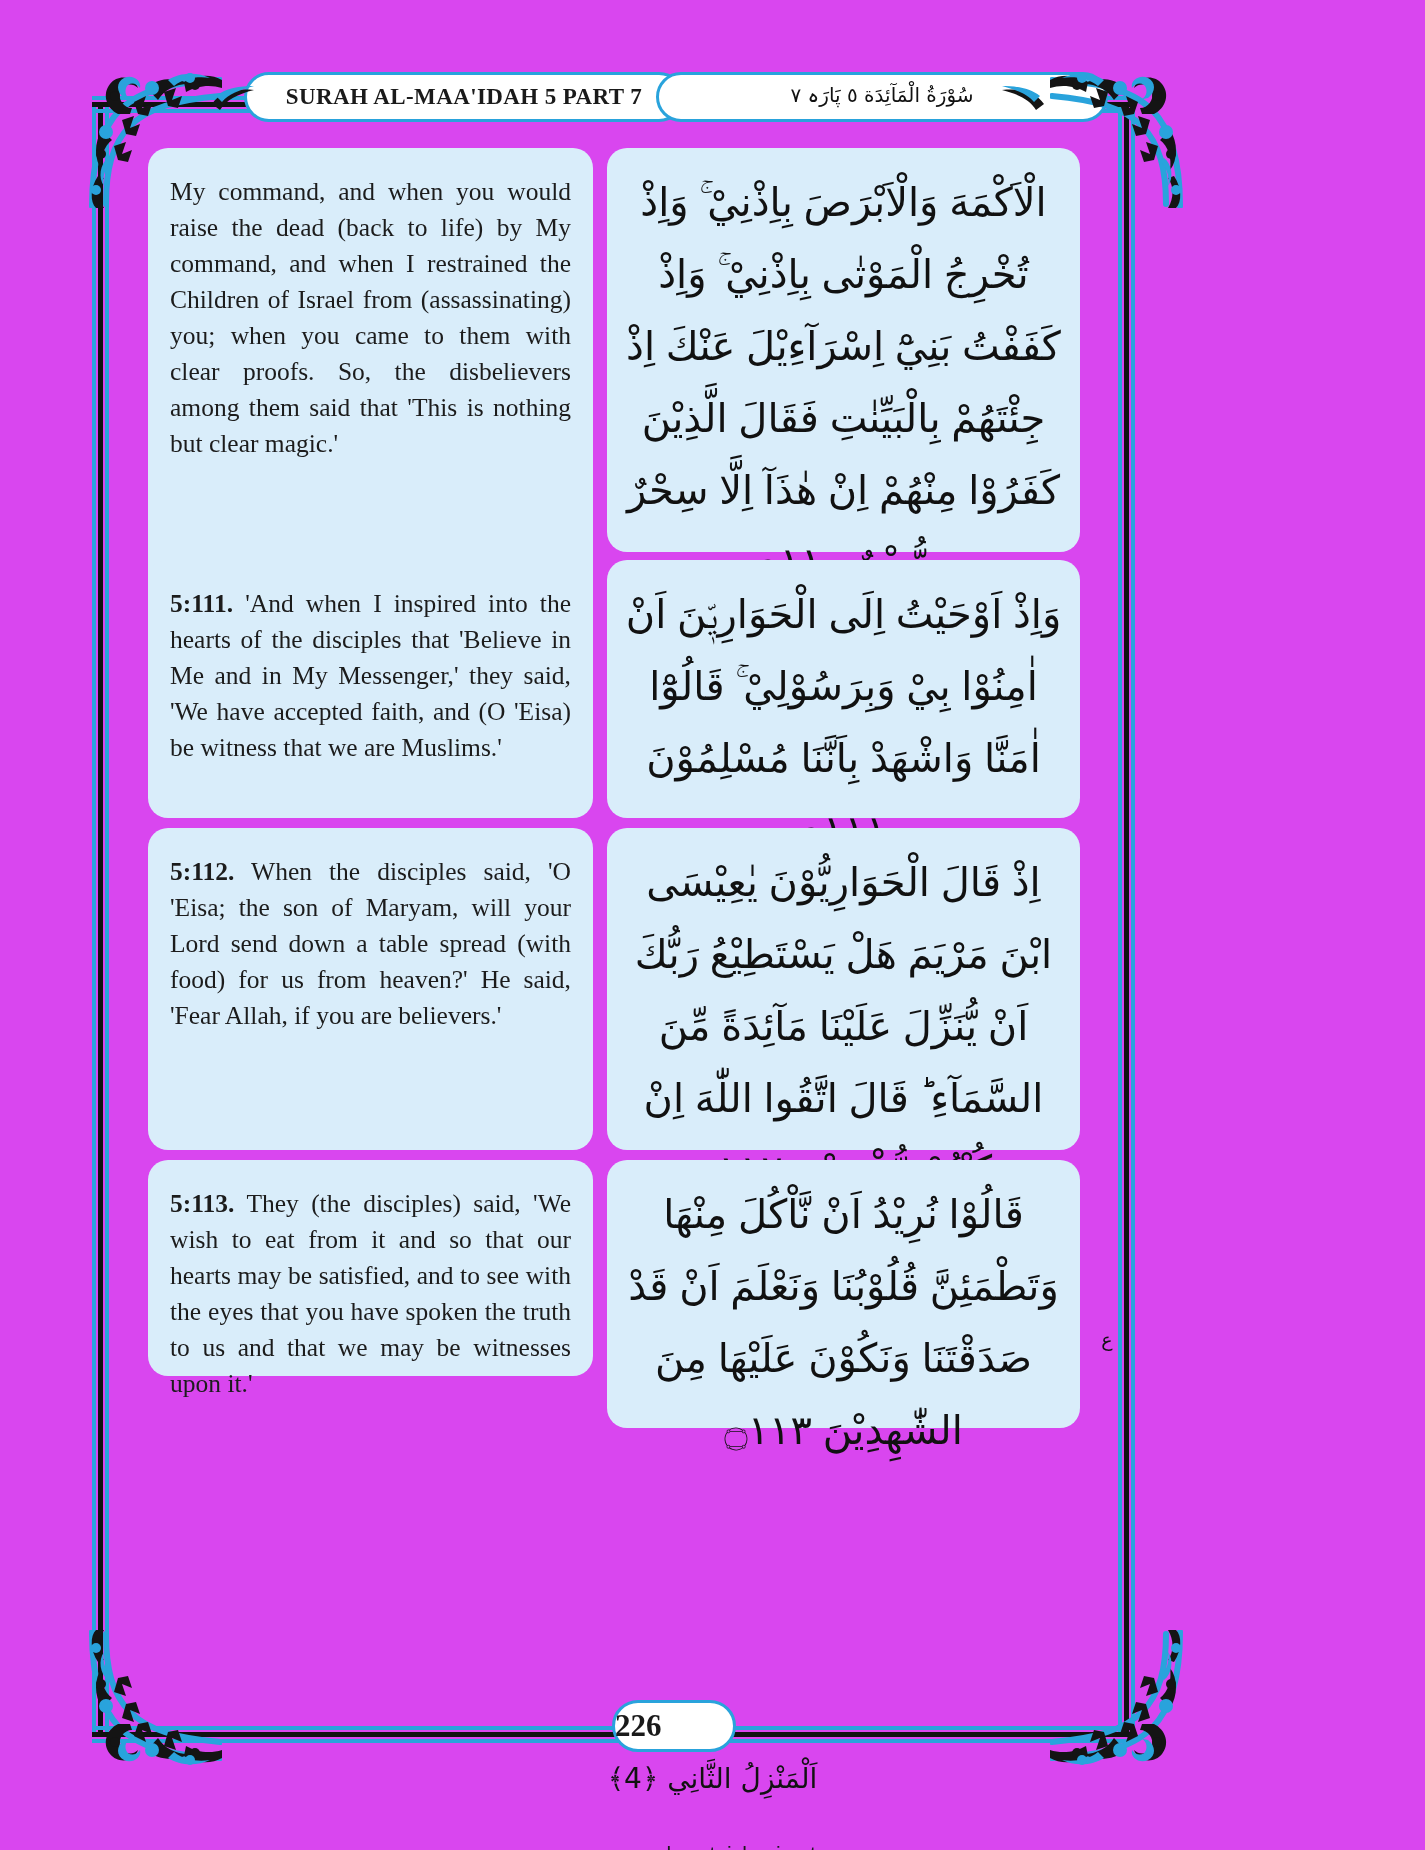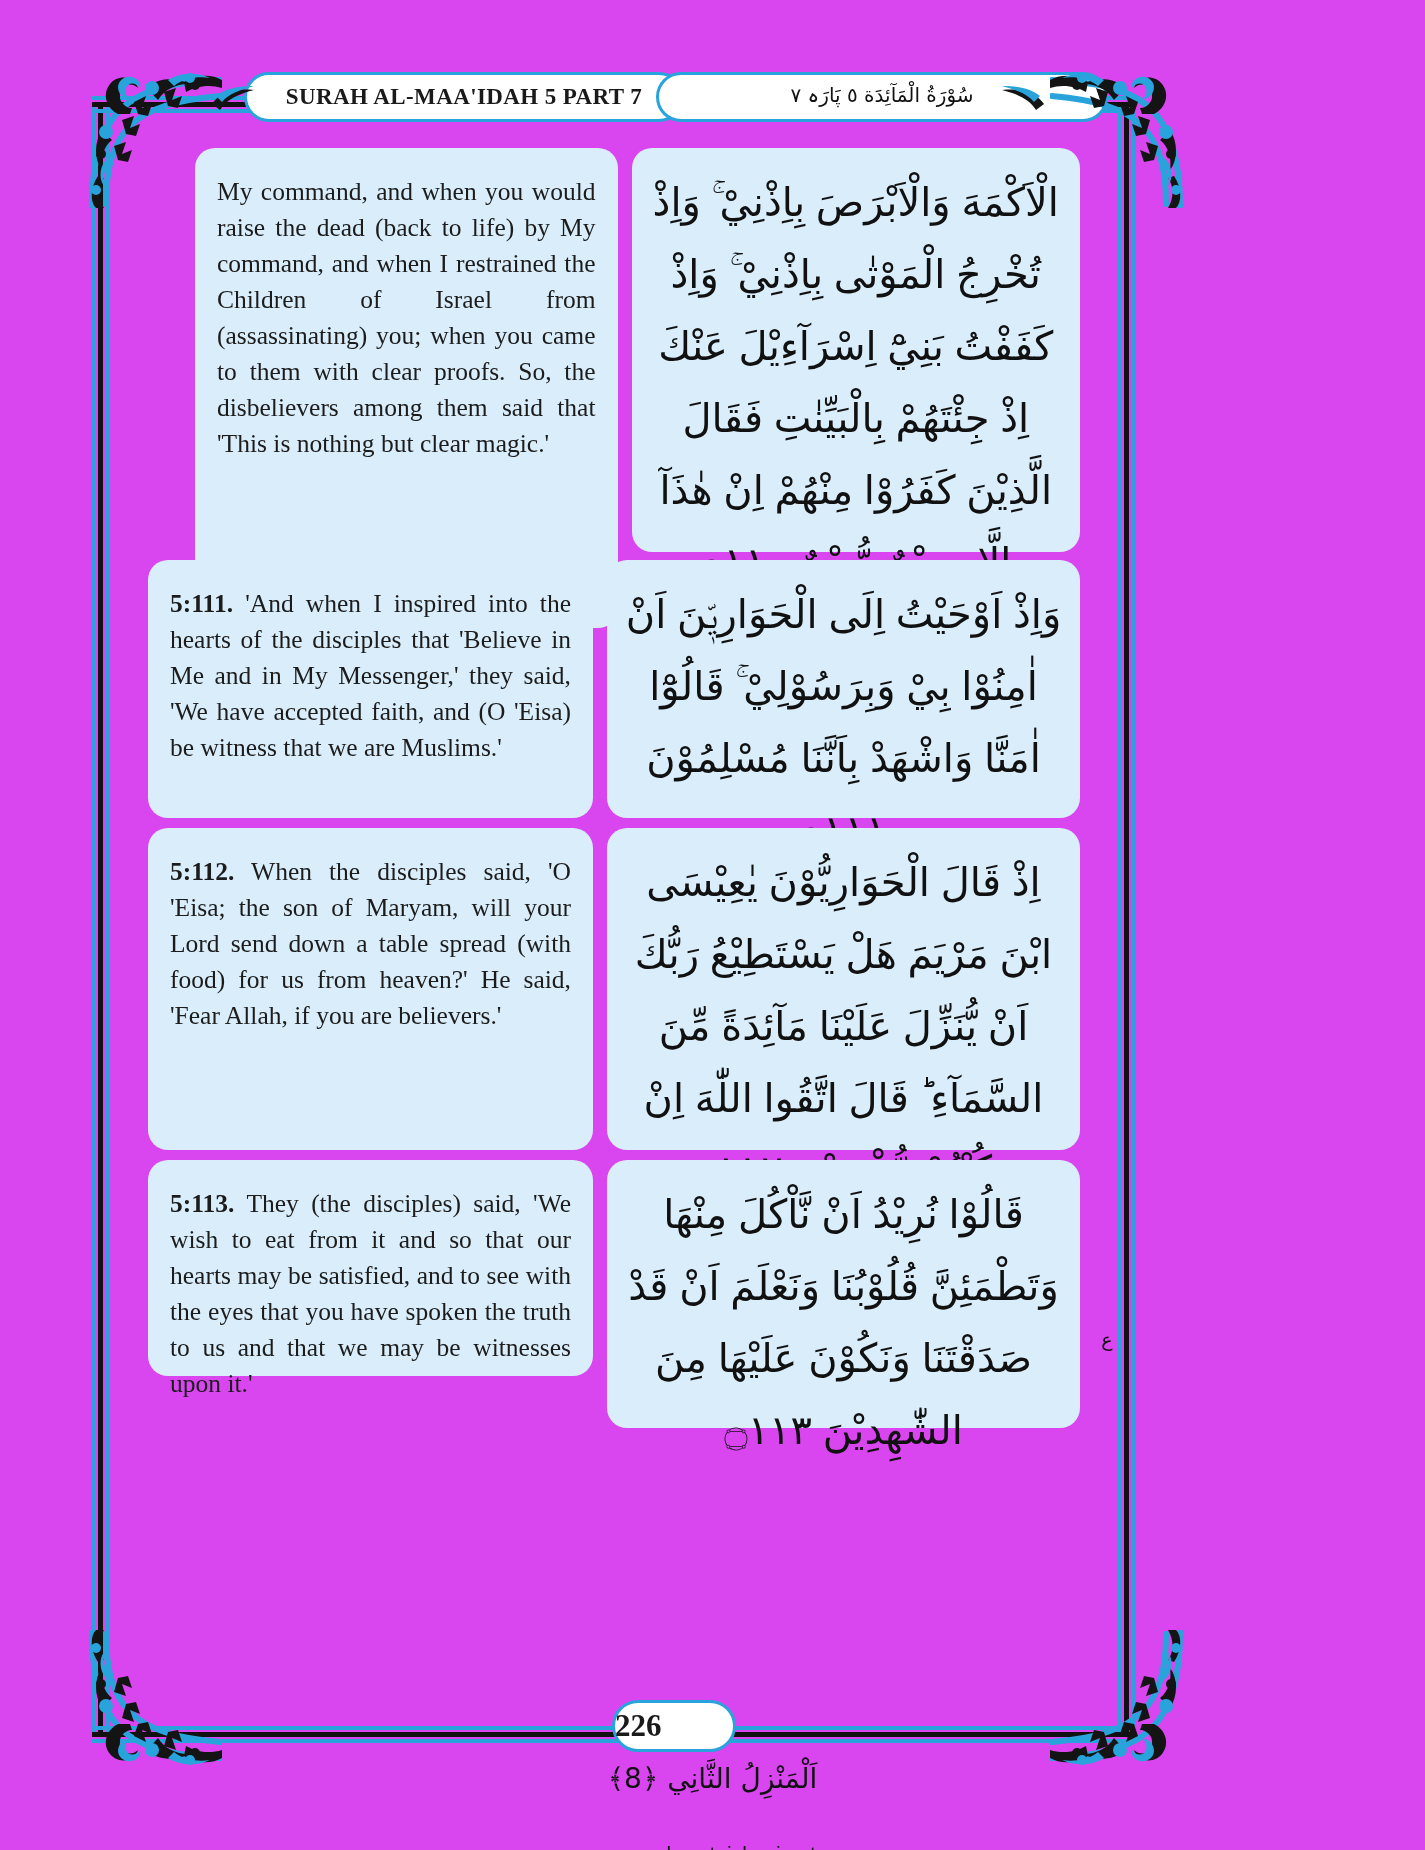--- a/index.html
+++ b/index.html
@@ -141,21 +141,21 @@
     margin: 0;
     word-spacing: -2px;
   }
 
   
   #row-110 { top: 0px; }
   #row-111 { top: 412px; }
   #row-112 { top: 680px; }
   #row-113 { top: 1012px; }
 
-  #row-110 .panel-en { height: 480px; margin-left: 47px; }
+  #row-110 .panel-en { height: 480px; }
   #row-110 .panel-ar { height: 404px; }
   #row-111 .panel-en { height: 258px; }
   #row-111 .panel-ar { height: 258px; }
   #row-112 .panel-en { height: 322px; }
   #row-112 .panel-ar { height: 322px; }
   #row-113 .panel-en { height: 216px; }
   #row-113 .panel-ar { height: 268px; }
 
   
   #ruku-mark {
@@ -451,16 +451,16 @@
       </div>
     </div>
 
   </div>
 
   <div id="ruku-mark">ع</div>
 
   <div id="page-pill">
     <span id="page-number">226</span>
   </div>
-  <div id="manzil-line">اَلْمَنْزِلُ الثَّانِي ﴿8﴾</div>
+  <div id="manzil-line">اَلْمَنْزِلُ الثَّانِي ﴿4﴾</div>
   <div id="site-url">www.dawateislami.net</div>
 
 </div>
 
 </body></html>

